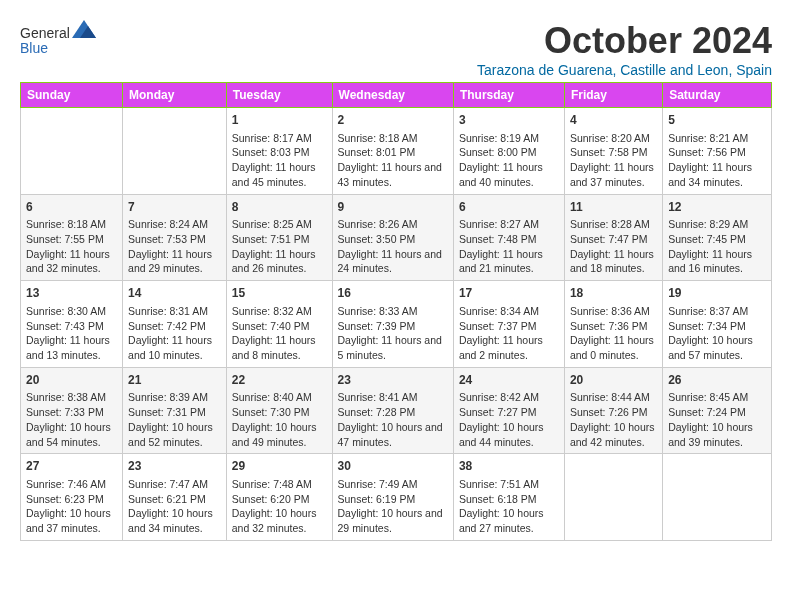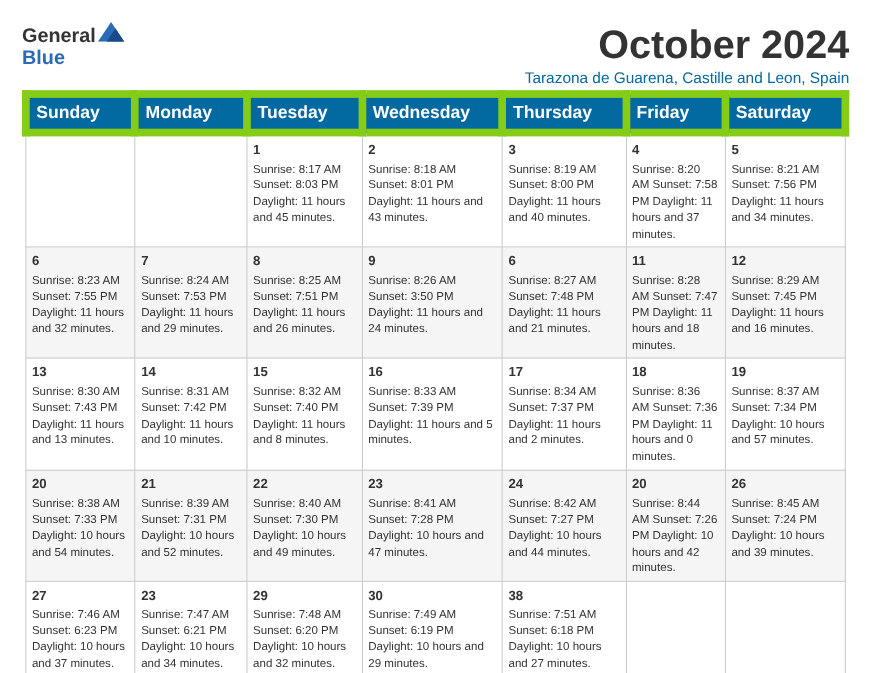--- a/index.html
+++ b/index.html
@@ -14,22 +14,22 @@
       display: flex;
       justify-content: space-between;
       align-items: flex-start;
       margin-bottom: 4px;
     }
     .logo {
       display: flex;
       align-items: center;
     }
     .logo-text {
-      font-size: 18px;
-      font-weight: bold;
+      font-size: 14px;
+      font-weight: normal;
       line-height: 1.1;
     }
     .logo-general { color: #333; }
     .logo-blue { color: #2a6bb5; }
     .logo-icon {
       width: 24px;
       height: 18px;
       margin-left: 2px;
     }
     .title-block {
@@ -44,27 +44,27 @@
     .subtitle {
       font-size: 14px;
       color: #0369a1;
     }
     table {
       width: 100%;
       border-collapse: collapse;
       font-size: 11px;
     }
     thead tr th {
-      background-color: #0369a1;
+      background-color: #d946ef;
       color: #fff;
       text-align: left;
       padding: 5px 6px;
-      font-size: 16px;
+      font-size: 12px;
       font-weight: bold;
-      border: 7px solid #84cc16;
+      border: 1px solid #84cc16;
     }
     tbody tr td {
       border: 1px solid #ccc;
       vertical-align: top;
       padding: 4px 5px;
       min-height: 70px;
       height: 80px;
       color: #333;
       line-height: 1.4;
     }
@@ -151,21 +151,21 @@
         <td>
           <span class="day-number">5</span>
           <div class="cell-content">Sunrise: 8:21 AM
 Sunset: 7:56 PM
 Daylight: 11 hours and 34 minutes.</div>
         </td>
       </tr>
       <tr>
         <td>
           <span class="day-number">6</span>
-          <div class="cell-content">Sunrise: 8:23 AM
+          <div class="cell-content">Sunrise: 8:18 AM
 Sunset: 7:55 PM
 Daylight: 11 hours and 32 minutes.</div>
         </td>
         <td>
           <span class="day-number">7</span>
           <div class="cell-content">Sunrise: 8:24 AM
 Sunset: 7:53 PM
 Daylight: 11 hours and 29 minutes.</div>
         </td>
         <td>

